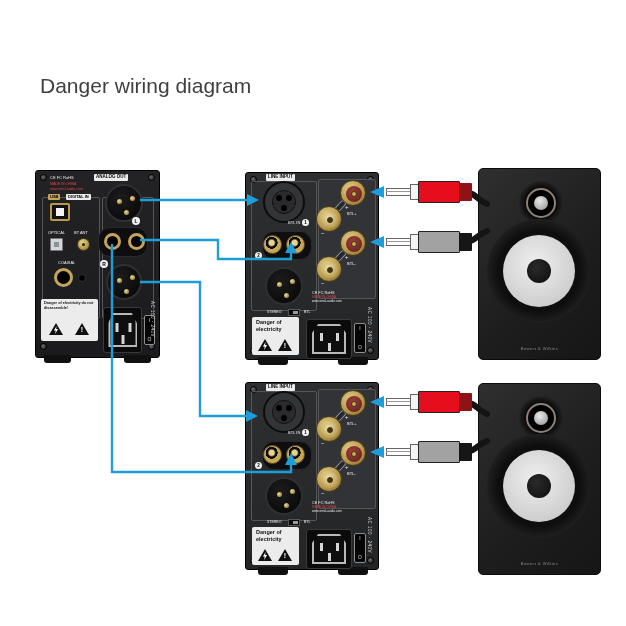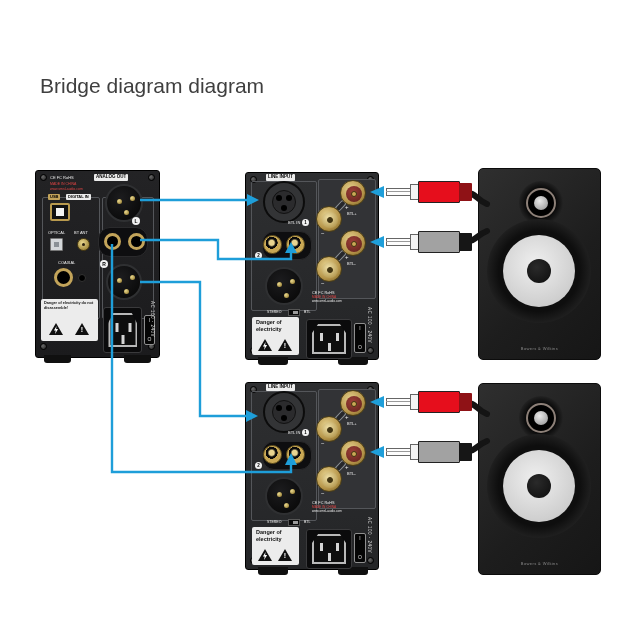--- a/index.html
+++ b/index.html
@@ -96,21 +96,21 @@
   .back{position:absolute;left:73px;top:2px;width:13px;height:18px;border-radius:1px;}
 
   svg.overlay{position:absolute;left:0;top:0;z-index:5;pointer-events:none;}
   .plug{z-index:6;}
 </style>
 </head>
 <body>
 
 <div id="canvas">
 
-  <div class="abs" id="title">Bridge diagram diagram</div>
+  <div class="abs" id="title">Danger wiring diagram</div>
 
   <div class="dev" style="left:35px;top:170px;width:123px;height:186px;">
     <div class="foot" style="left:8px;top:184px;width:27px;"></div>
     <div class="foot" style="left:88px;top:184px;width:27px;"></div>
     <div class="screw" style="left:4px;top:3px;"></div>
     <div class="screw" style="left:112px;top:3px;"></div>
     <div class="screw" style="left:4px;top:172px;"></div>
     <div class="screw" style="left:112px;top:172px;"></div>
 
     <div class="tinytxt" style="left:14px;top:5px;">CE FC RoHS</div>

